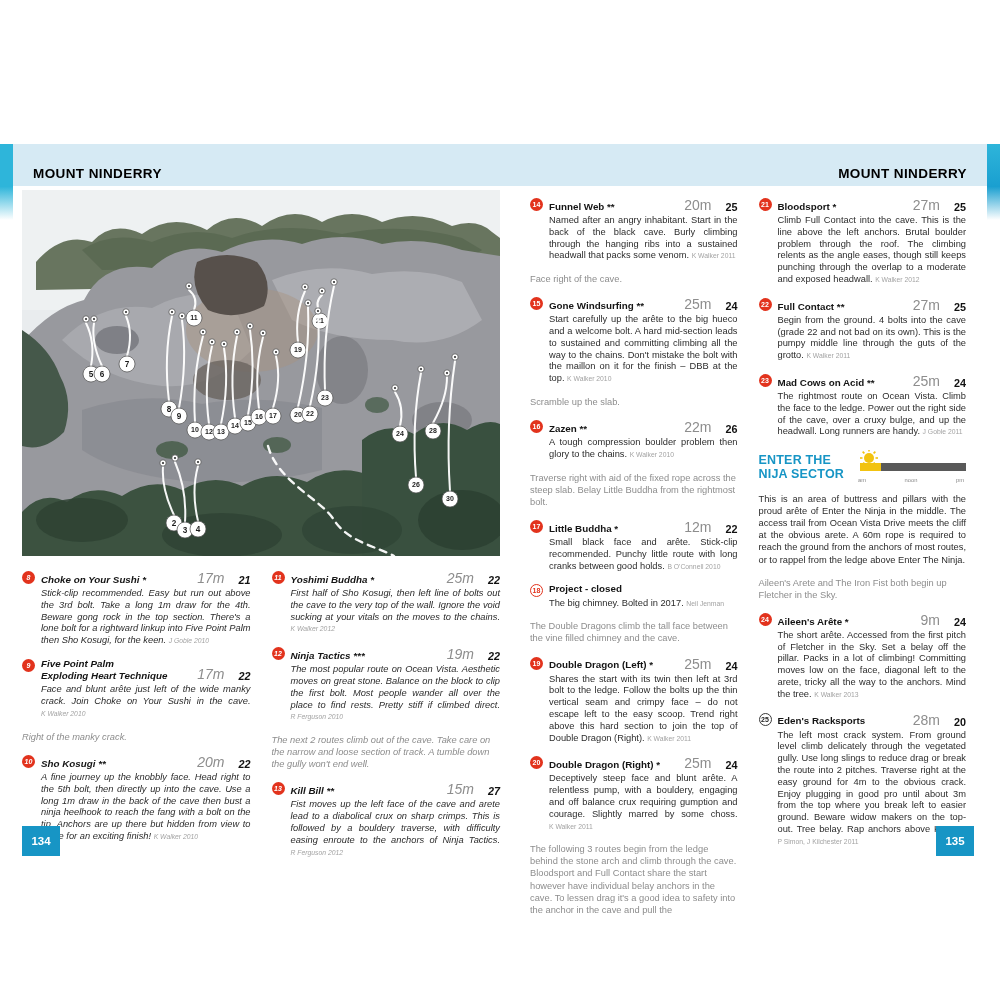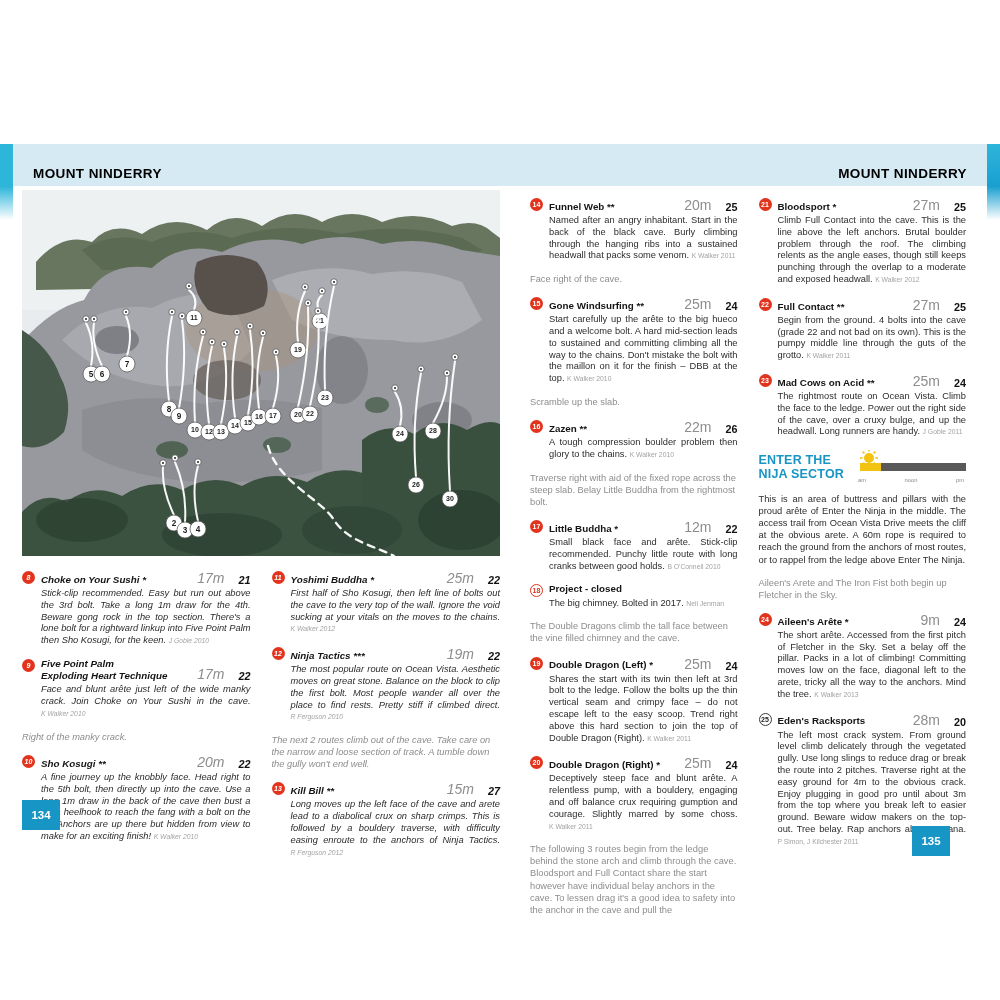--- a/index.html
+++ b/index.html
@@ -43,22 +43,22 @@
   .para{font-size:9.3px;line-height:1.3;color:#2c2c2c;margin:10px 0 11px;text-align:justify;}
 
   .section{display:flex;justify-content:space-between;align-items:center;margin:12px 0 2px;}
   .section-title{font-size:12.5px;font-weight:bold;color:#1795c5;letter-spacing:.2px;}
   .sun{width:110px;}
   .sun-labels{display:flex;justify-content:space-between;font-size:5.8px;color:#8a8a8a;margin-top:1px;padding:0 2px;}
 
   
   .pagenum{position:absolute;width:38px;height:30px;background:#1795c5;color:#fff;font-weight:bold;
            font-size:11.5px;display:flex;align-items:center;justify-content:center;}
-  #pagenum-left{left:22px;top:800px;}
-  #pagenum-right{right:50px;top:826px;}
+  #pagenum-left{left:22px;top:826px;}
+  #pagenum-right{right:26px;top:826px;}
 
   
   svg text{font-family:"Liberation Sans",sans-serif;}
   .route-line{fill:none;stroke:#ffffff;stroke-width:2;stroke-linecap:round;opacity:.95;}
   .track-line{fill:none;stroke:#ffffff;stroke-width:2.4;stroke-dasharray:7 6;stroke-linecap:round;opacity:.95;}
   .marker-circle{fill:#ffffff;stroke:#4a4a4a;stroke-width:.7;}
   .marker-num{fill:#1c1c1c;font-weight:bold;}
   .anchor-ring{fill:#ffffff;stroke:#444;stroke-width:.7;}
   .anchor-dot{fill:#333;}
 </style>
@@ -311,21 +311,21 @@
           <div class="route">
             <span class="rnum ">13</span>
             <div class="rbody">
               <div class="rhead">
                 <div class="rname">
                   <div>Kill Bill **</div>
                 </div>
                 <span class="rlen">15m</span>
                 <span class="rgrade">27</span>
               </div>
-              <div class="rdesc"><span>Long moves up the left face of the cave and arete lead to a diabolical crux on sharp crimps. This is followed by a bouldery traverse, with difficulty easing enroute to the anchors of Ninja Tactics.</span> <span class="rcredit">R Ferguson 2012</span></div>
+              <div class="rdesc"><span>Fist moves up the left face of the cave and arete lead to a diabolical crux on sharp crimps. This is followed by a bouldery traverse, with difficulty easing enroute to the anchors of Ninja Tactics.</span> <span class="rcredit">R Ferguson 2012</span></div>
             </div>
           </div>
         </div>
       </div>
   </div>
 
   <div class="page-right">
     <div class="cols" id="right-cols">
         <div class="col">
           <div class="route">

